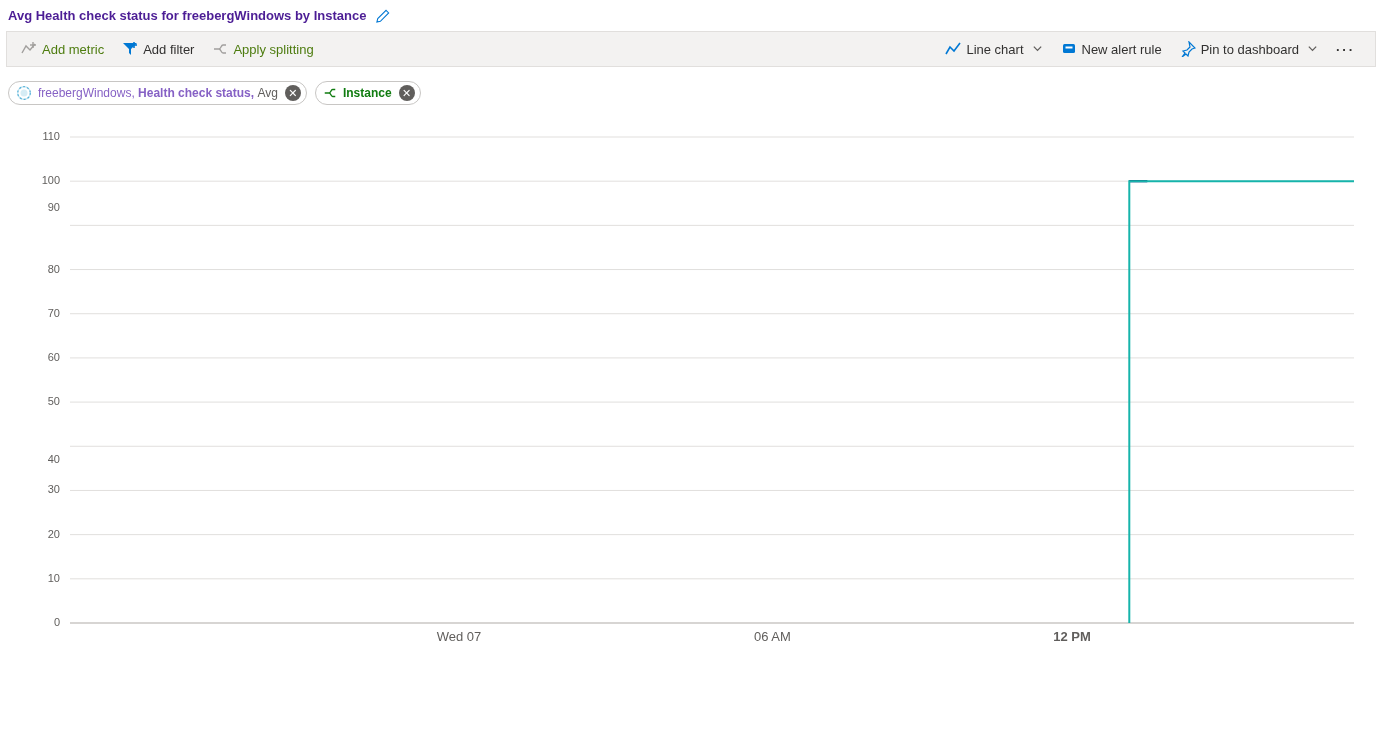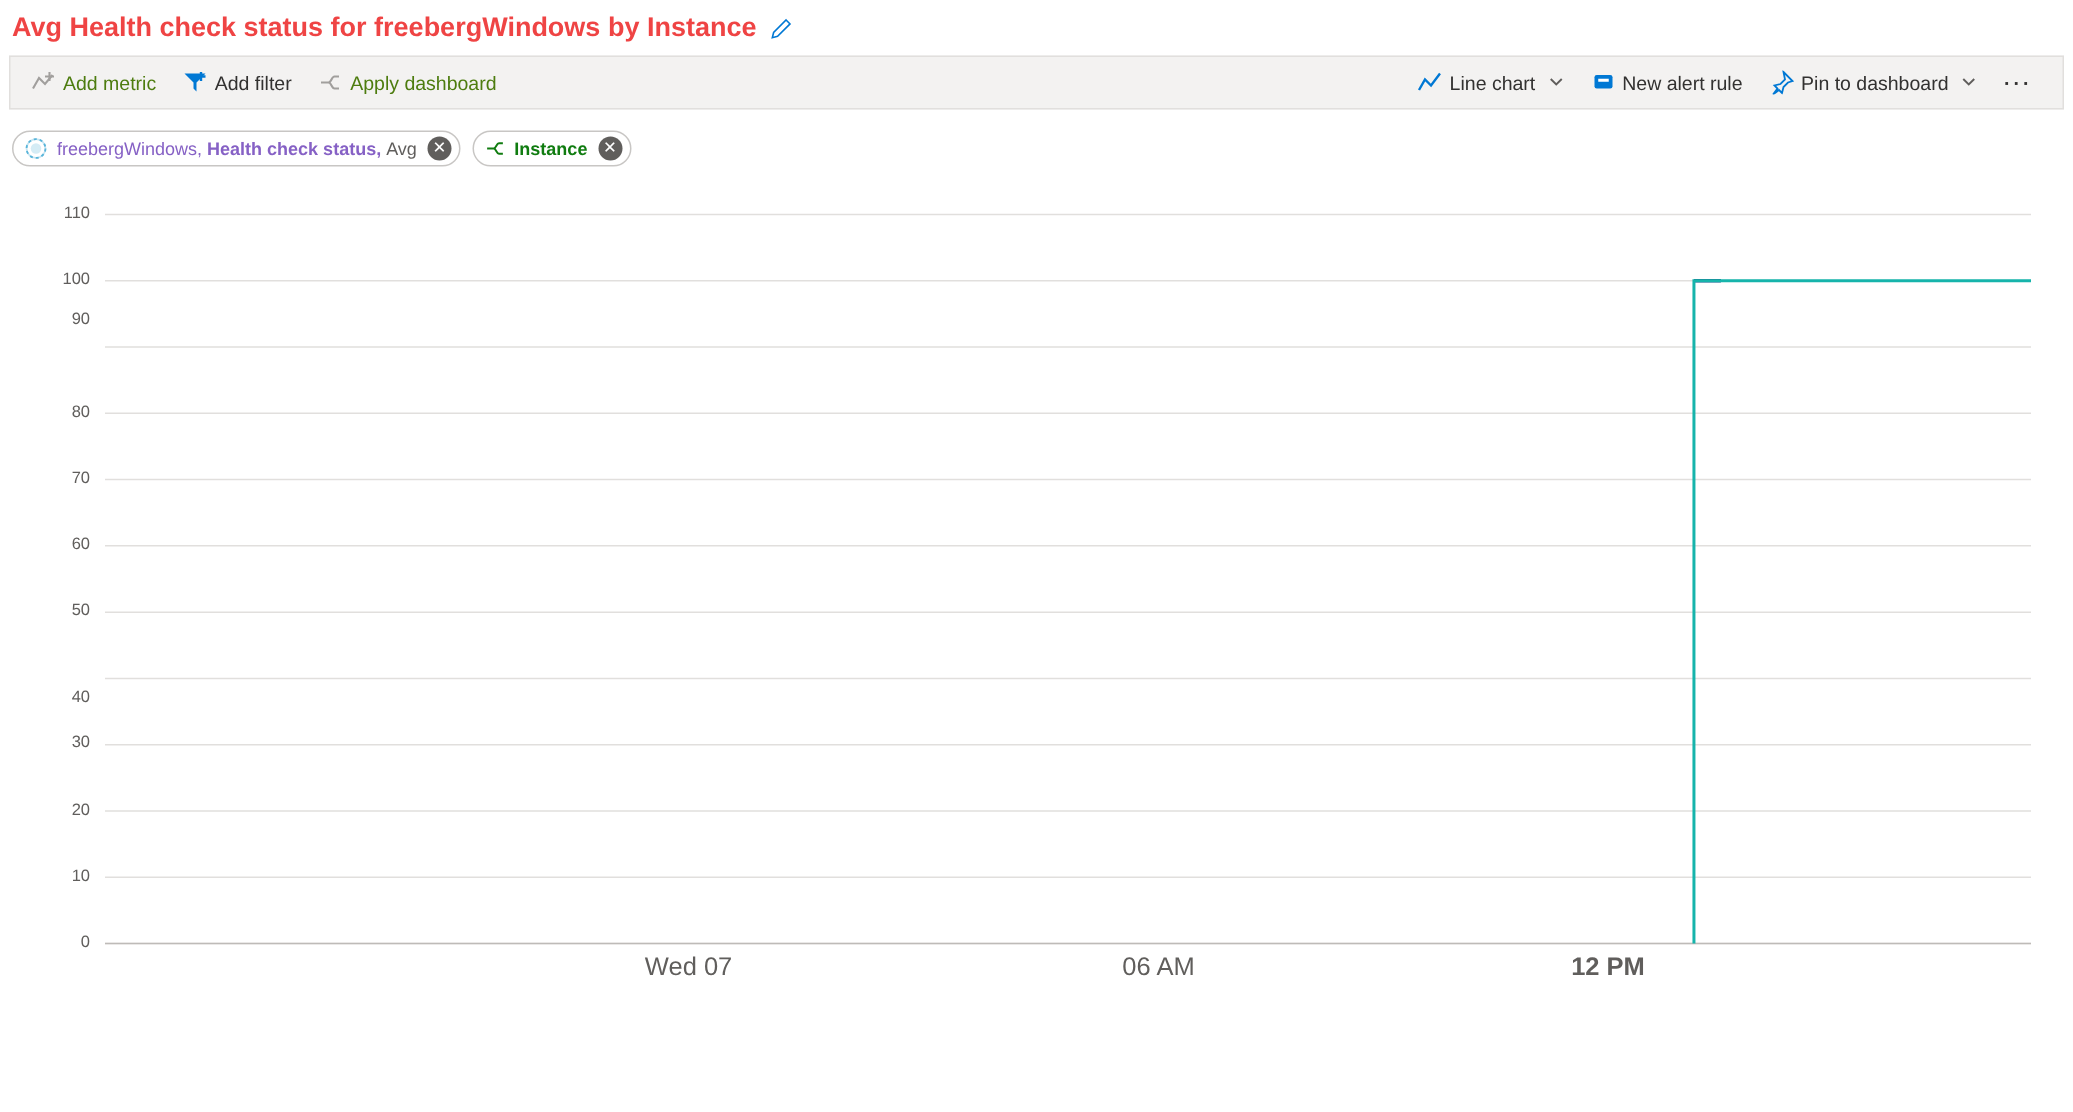--- a/index.html
+++ b/index.html
@@ -11,22 +11,22 @@
     background: #ffffff;
   }
   .page { padding: 4px 6px 10px 6px; }
   .title-row {
     padding: 4px 2px 8px 2px;
     display: flex;
     align-items: center;
   }
   .title-text {
     font-weight: 600;
-    font-size: 18px;
-    color: #ef4444;
+    font-size: 13px;
+    color: #4c1d95;
   }
   .edit-icon {
     margin-left: 10px;
     color: #0078d4;
     width: 14px; height: 14px;
     display: inline-block;
   }
   .toolbar {
     background: #f3f2f1;
     border: 1px solid #e1dfdd;
@@ -112,21 +112,21 @@
 
   .ylabel {
     position: absolute;
     font-size: 11px;
     color: #605e5c;
     text-align: right;
     width: 30px;
   }
   .xlabel {
     position: absolute;
-    font-size: 17px;
+    font-size: 13px;
     color: #605e5c;
     transform: translateX(-50%);
   }
 
   .more-dots { letter-spacing: 2px; font-weight: bold; }
 </style>
 </head>
 <body>
 
 <div class="page">
@@ -161,21 +161,21 @@
             </svg>
         </span>
         <span>Add filter</span>
       </div>
       <div class="tb-btn muted">
         <span class="ic">
           <svg width="16" height="16" viewBox="0 0 16 16">
               <path d="M2 8h5M11 4h3M11 12h3M7 8c2 0 2-4 4-4M7 8c2 0 2 4 4 4" fill="none" stroke="#a19f9d" stroke-width="1.4"></path>
             </svg>
         </span>
-        <span>Apply dashboard</span>
+        <span>Apply splitting</span>
       </div>
     </div>
     <div class="right">
       <div class="tb-btn">
         <span class="ic">
           <svg width="16" height="16" viewBox="0 0 16 16">
               <polyline points="1,13 5,6 9,10 15,2" fill="none" stroke="#0078d4" stroke-width="1.6"></polyline>
             </svg>
         </span>
         <span>Line chart</span>

